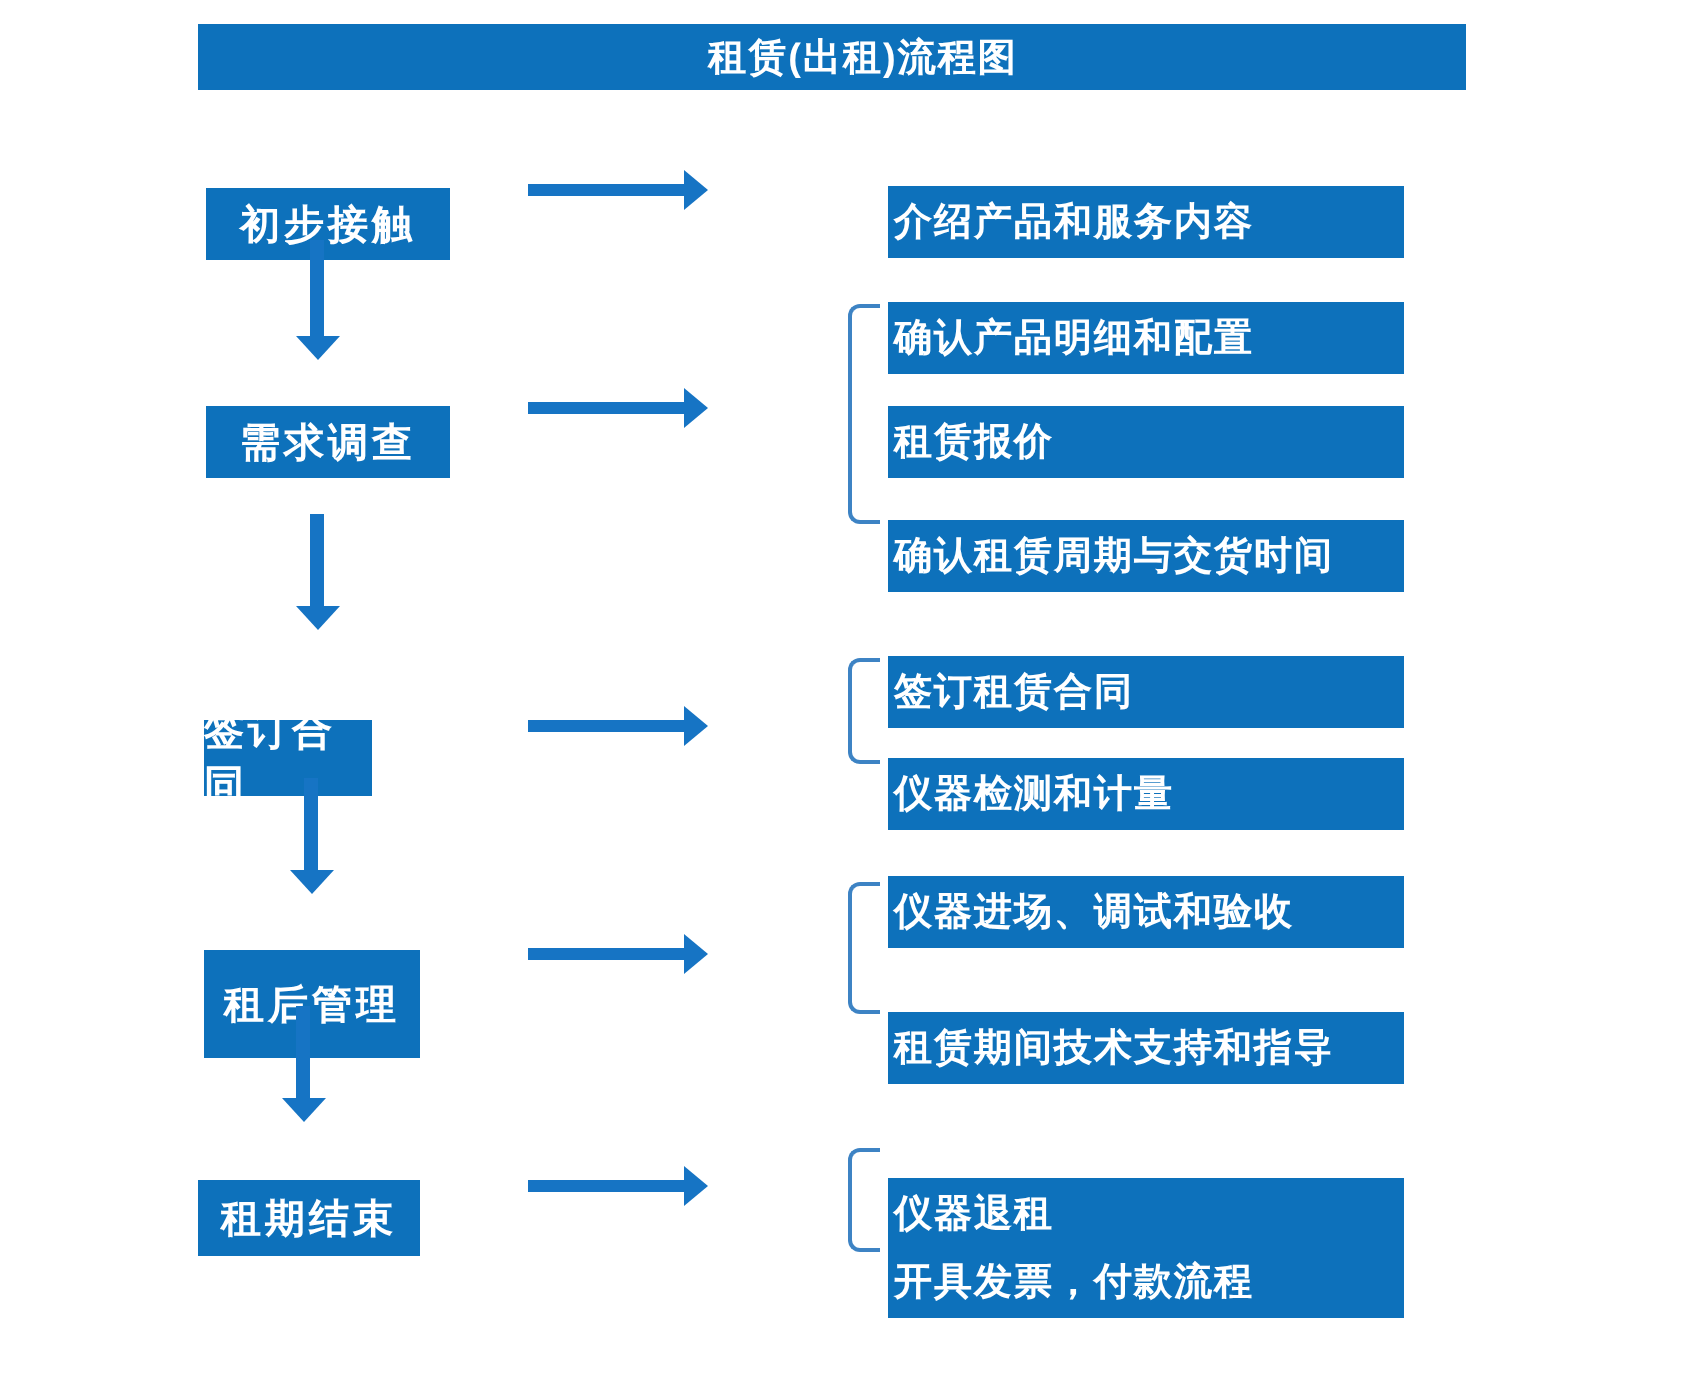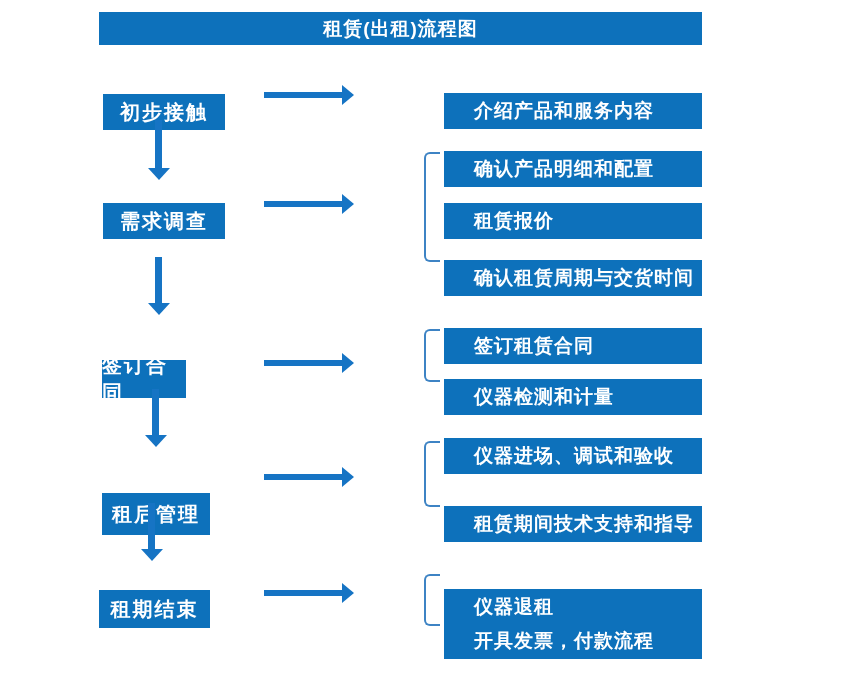--- a/index.html
+++ b/index.html
@@ -10,28 +10,28 @@
     --bg:#ffffff;
   }
   html,body{margin:0;padding:0;background:var(--bg);}
   .canvas{
     position:relative;width:844px;height:688px;background:var(--bg);
     font-family:"Liberation Sans","DejaVu Sans",sans-serif;overflow:hidden;
   }
   .title-bar{
     position:absolute;left:99px;top:12px;width:603px;height:33px;
     background:var(--box);color:var(--text);font-weight:bold;font-size:19px;
-    display:flex;align-items:center;justify-content:center;letter-spacing:1px;
+    display:flex;align-items:center;justify-content:center;letter-spacing:1px;padding-left:31px;
   }
   .box{
     position:absolute;background:var(--box);color:var(--text);
     font-weight:bold;display:flex;align-items:center;box-sizing:border-box;margin-top:16px;
   }
   .stage{justify-content:center;font-size:20px;letter-spacing:2px;}
-  .detail{justify-content:flex-start;padding-left:30px;font-size:19px;letter-spacing:1px;width:258px;height:36px;left:444px;}
+  .detail{justify-content:flex-start;padding-left:3px;font-size:19px;letter-spacing:1px;width:258px;height:36px;left:444px;}
   .varrow{position:absolute;width:22px;}
   .varrow .shaft{position:absolute;left:7px;top:0;bottom:11px;width:7px;background:var(--arrow);}
   .varrow .head{position:absolute;left:0;bottom:0;width:0;height:0;
     border-left:11px solid transparent;border-right:11px solid transparent;
     border-top:12px solid var(--arrow);}
   .harrow{position:absolute;height:20px;}
   .harrow .shaft{position:absolute;left:0;right:11px;top:7px;height:6px;background:var(--arrow);}
   .harrow .head{position:absolute;right:0;top:0;width:0;height:0;
     border-top:10px solid transparent;border-bottom:10px solid transparent;
     border-left:12px solid var(--arrow);}
@@ -44,21 +44,21 @@
 </head>
 <body>
 
 <div class="canvas">
 
   <div class="title-bar">租赁(出租)流程图</div>
 
   <div class="box stage" style="left:103px;top:78px;width:122px;height:36px">初步接触</div>
   <div class="box stage" style="left:103px;top:187px;width:122px;height:36px">需求调查</div>
   <div class="box stage" style="left:102px;top:344px;width:84px;height:38px">签订合同</div>
-  <div class="box stage" style="left:102px;top:477px;width:108px;height:42px">租后管理</div>
+  <div class="box stage" style="left:102px;top:459px;width:108px;height:54px">租后管理</div>
   <div class="box stage" style="left:99px;top:574px;width:111px;height:38px">租期结束</div>
 
   <div class="varrow" style="left:148px;top:120px;height:60px">
     <div class="shaft"></div>
     <div class="head"></div>
   </div>
   <div class="varrow" style="left:148px;top:257px;height:58px">
     <div class="shaft"></div>
     <div class="head"></div>
   </div>

